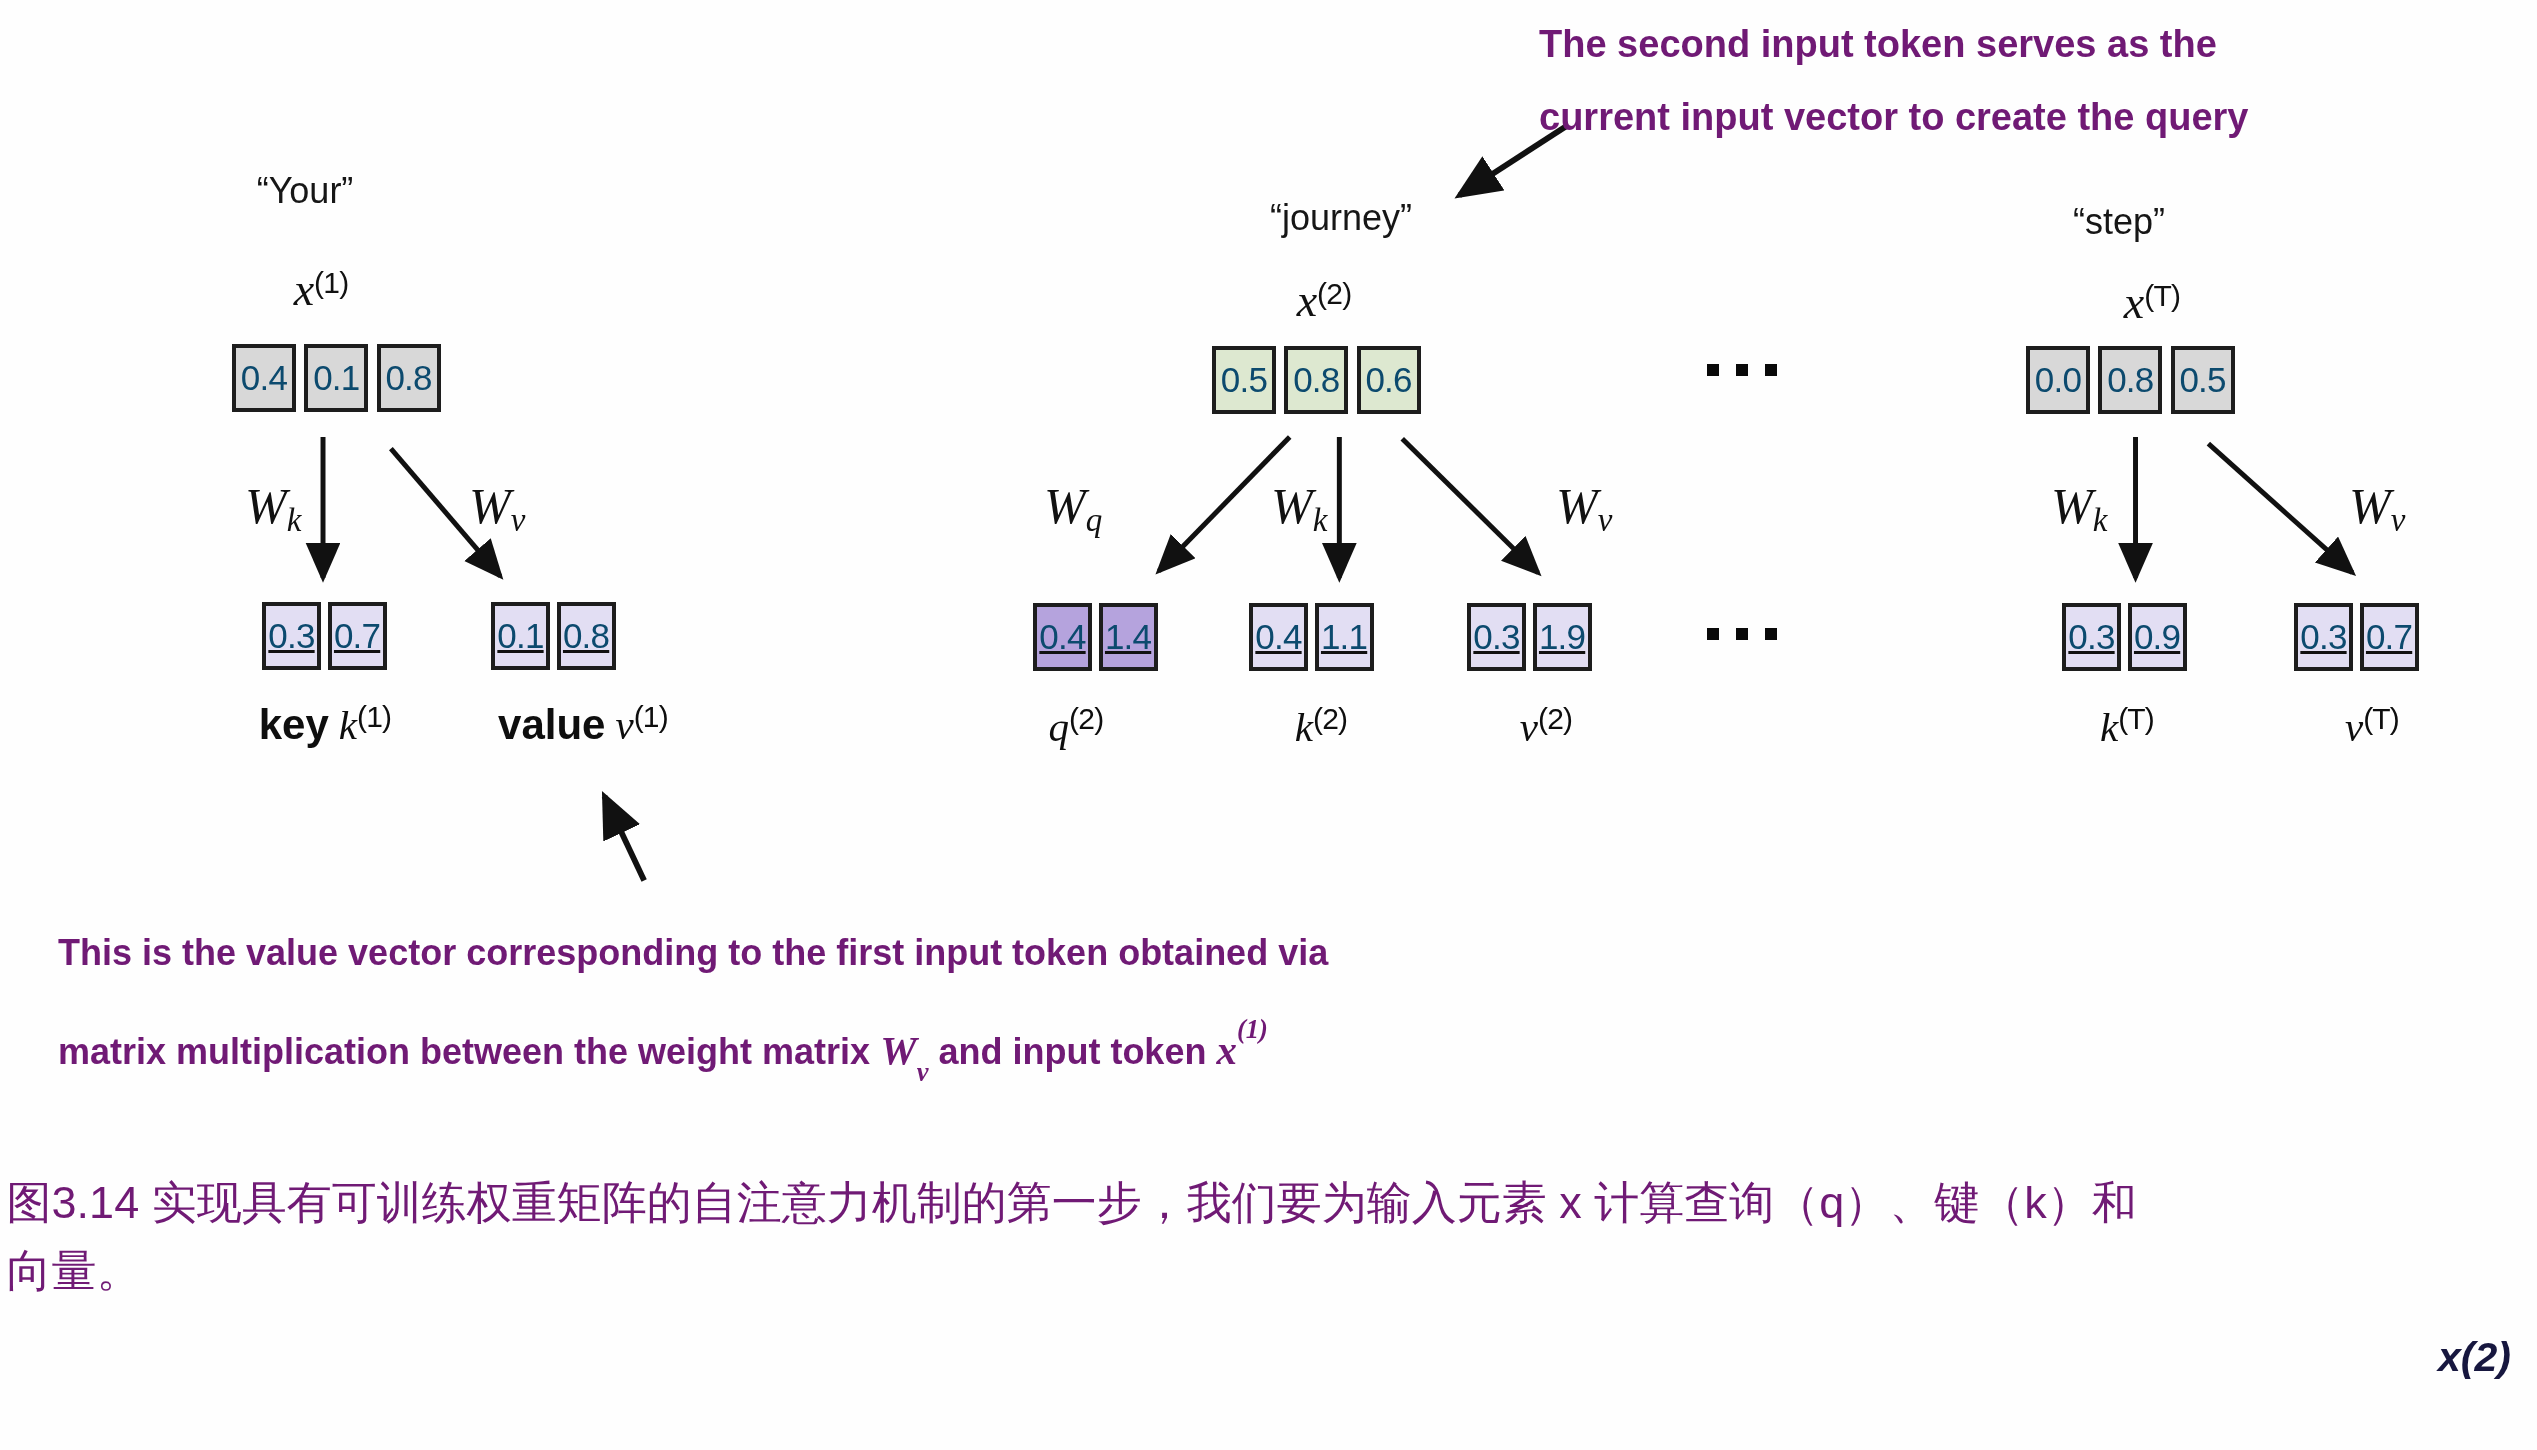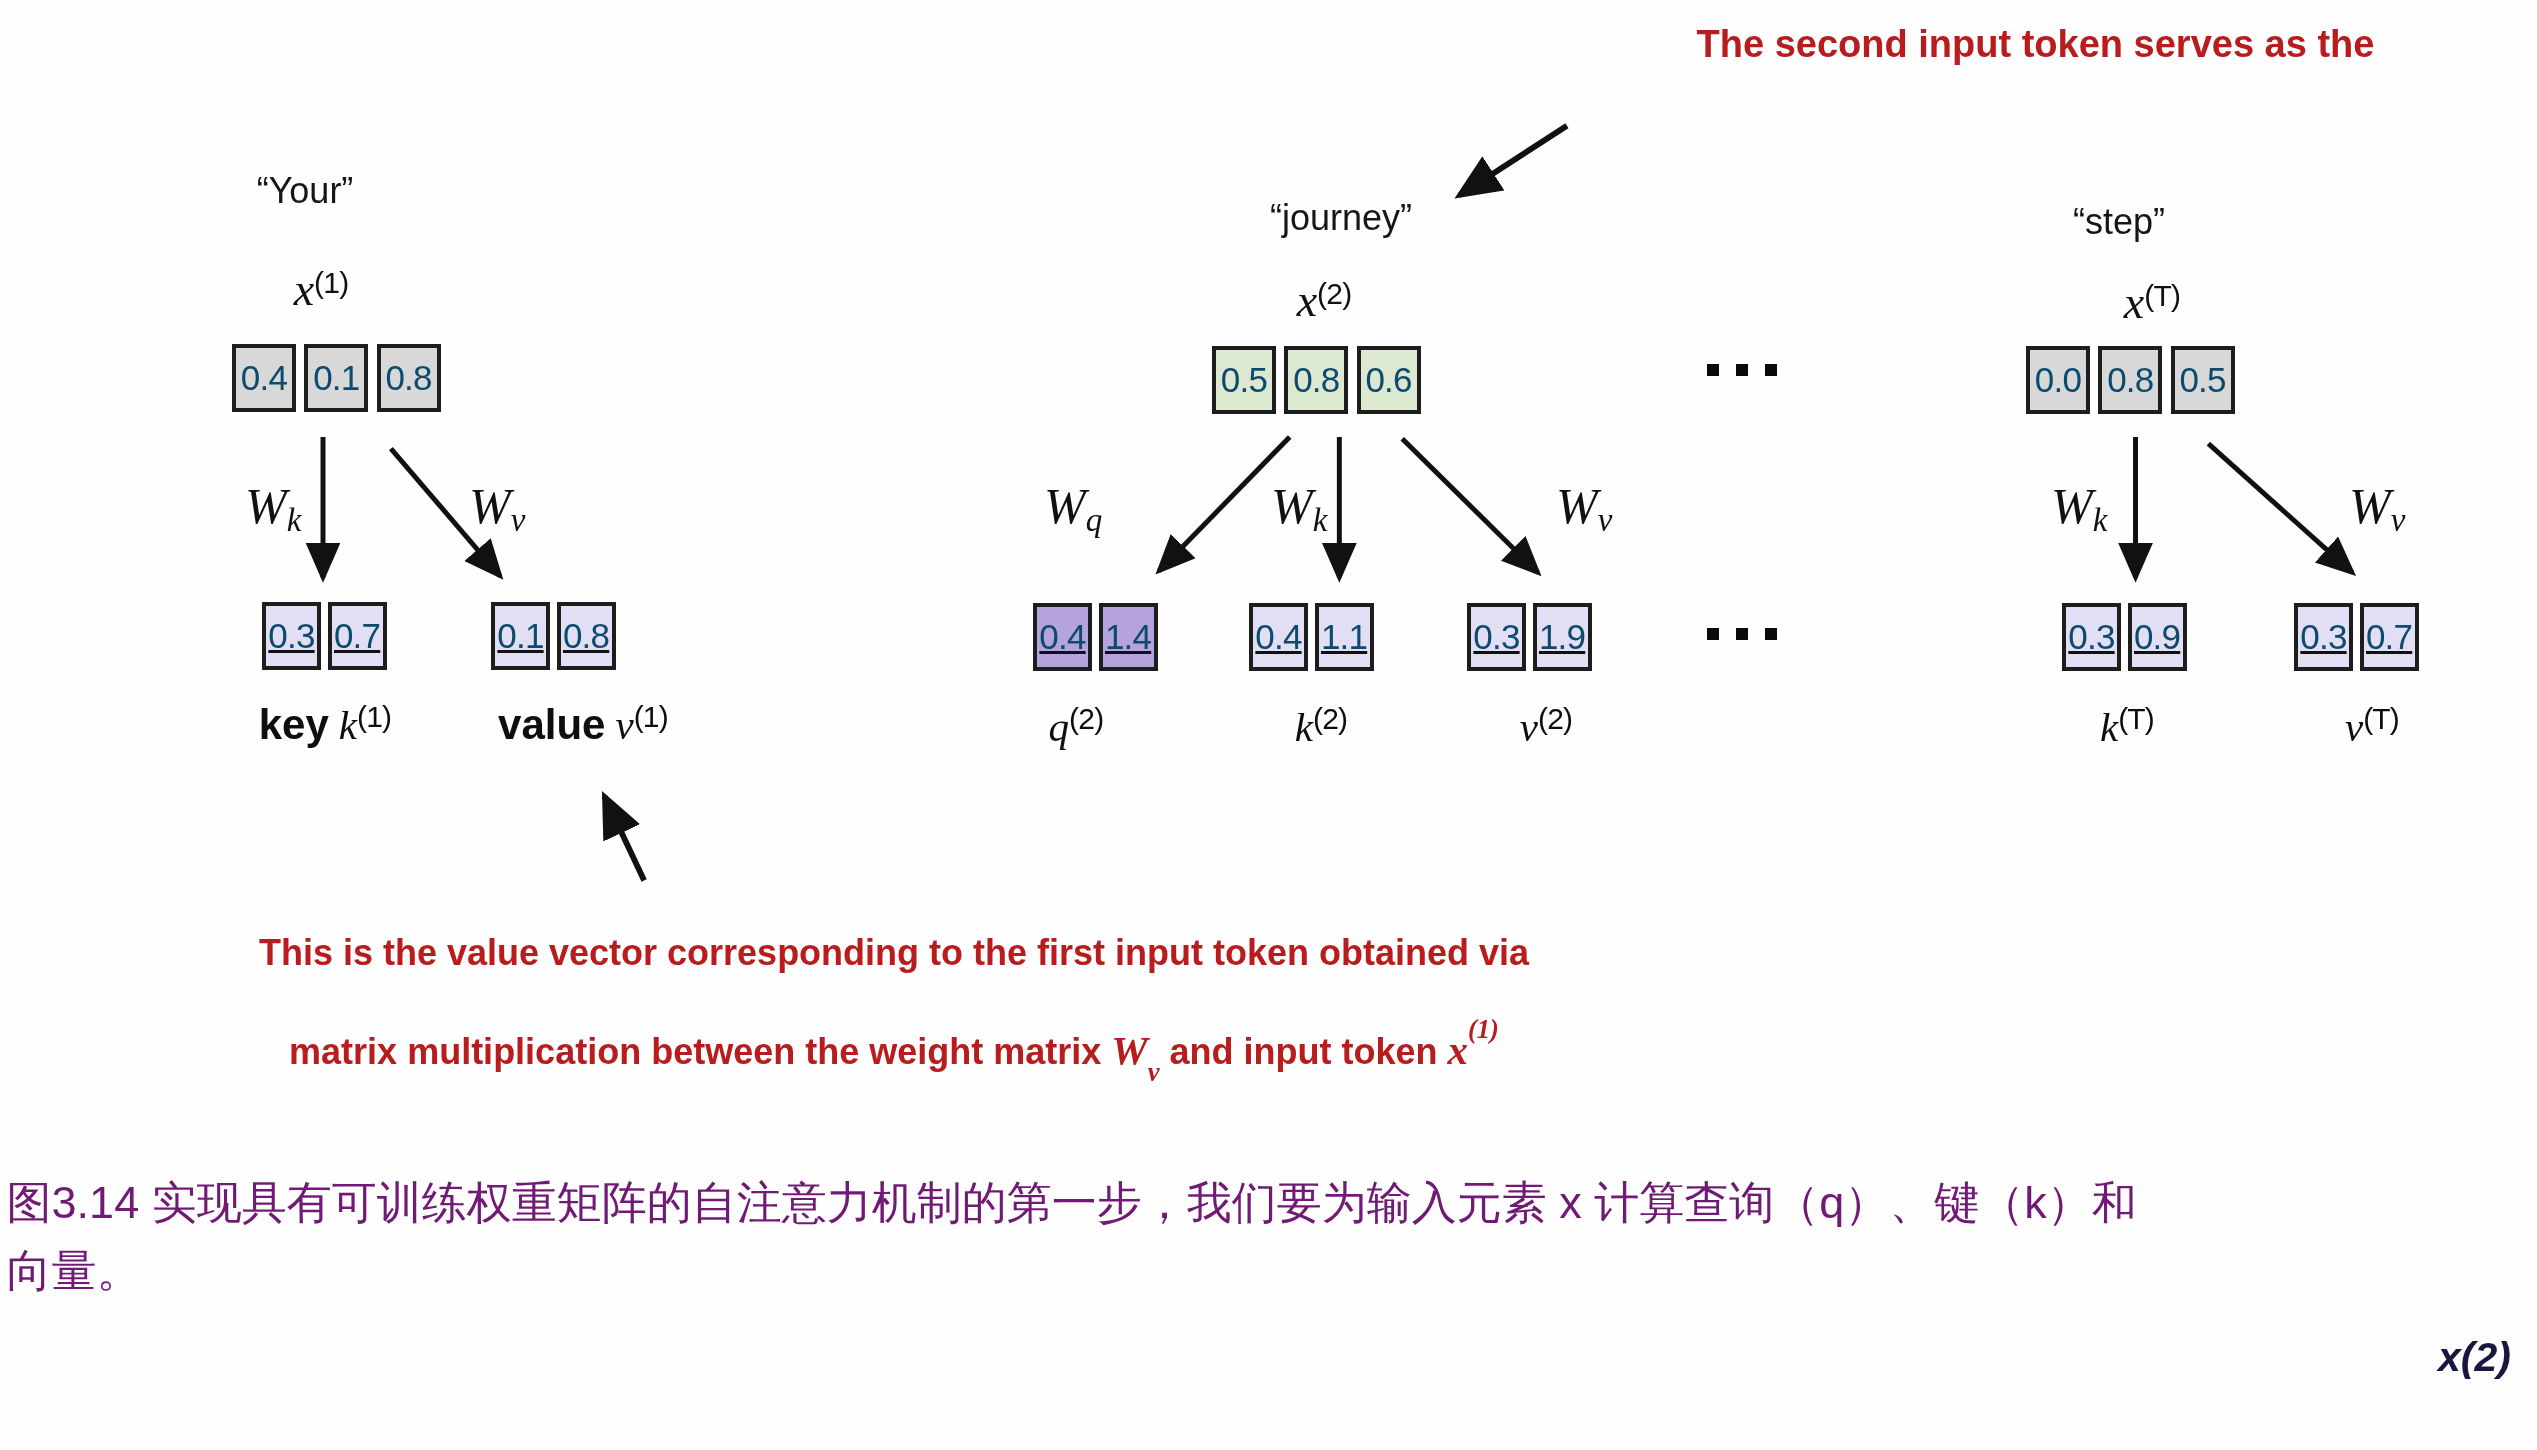--- a/index.html
+++ b/index.html
@@ -4,21 +4,21 @@
 <style>
   html,body{margin:0;padding:0;background:#ffffff;}
   .canvas{
     position:relative;width:2538px;height:1450px;background:#fefefe;overflow:hidden;
     font-family:"Liberation Sans",sans-serif;color:#111;
   }
   .arrows{position:absolute;left:0;top:0;width:2538px;height:1450px;pointer-events:none;}
   .arrows line{stroke:#111;}
 
   
-  .annot{position:absolute;font-weight:bold;color:#b91c1c;text-align:center;}
+  .annot{position:absolute;font-weight:bold;color:#701a75;text-align:left;}
   .top-annot{left:1539px;top:8.3px;width:993px;font-size:38px;line-height:73px;}
   .mid-annot{left:58px;top:915px;width:1672px;font-size:36px;line-height:76px;}
   .mid-annot .math{font-size:41px;}
 
   
   .token{position:absolute;transform:translateX(-50%);font-size:36px;color:#161616;white-space:nowrap;}
   .math{font-family:"Liberation Serif","DejaVu Serif",serif;font-style:italic;}
   .xsym{position:absolute;transform:translateX(-50%);font-size:46px;white-space:nowrap;}
   .xsym sup,.outlbl sup{font-size:30px;vertical-align:34%;letter-spacing:-0.8px;}
   .wsym{position:absolute;font-size:50px;white-space:nowrap;}
@@ -67,20 +67,21 @@
     <line x1="1558" y1="528" x2="1400" y2="690" stroke-width="6" marker-end="url(#ah)"></line>
     <line x1="1618" y1="528" x2="1618" y2="698" stroke-width="6" marker-end="url(#ah)"></line>
     <line x1="1694" y1="530" x2="1858" y2="692" stroke-width="6" marker-end="url(#ah)"></line>
     <line x1="2580" y1="528" x2="2580" y2="698" stroke-width="6" marker-end="url(#ah)"></line>
     <line x1="2668" y1="536" x2="2842" y2="692" stroke-width="6" marker-end="url(#ah)"></line>
     <line x1="778" y1="1064" x2="730" y2="962" stroke-width="7" marker-end="url(#ah)"></line>
   </svg>
 
   <div class="annot top-annot">
     <div>The second input token serves as the</div>
+    <div>current input vector to create the query</div>
   </div>
 
   <div class="token" style="left:305px;top:170px">“Your”</div>
   <div class="xsym" style="left:321px;top:262px"><span class="math">x</span><sup>(1)</sup></div>
 
   <div class="vec" style="left:232px;top:344px">
     <div class="cell fill-gray">0.4</div>
     <div class="cell fill-gray">0.1</div>
     <div class="cell fill-gray">0.8</div>
   </div>

